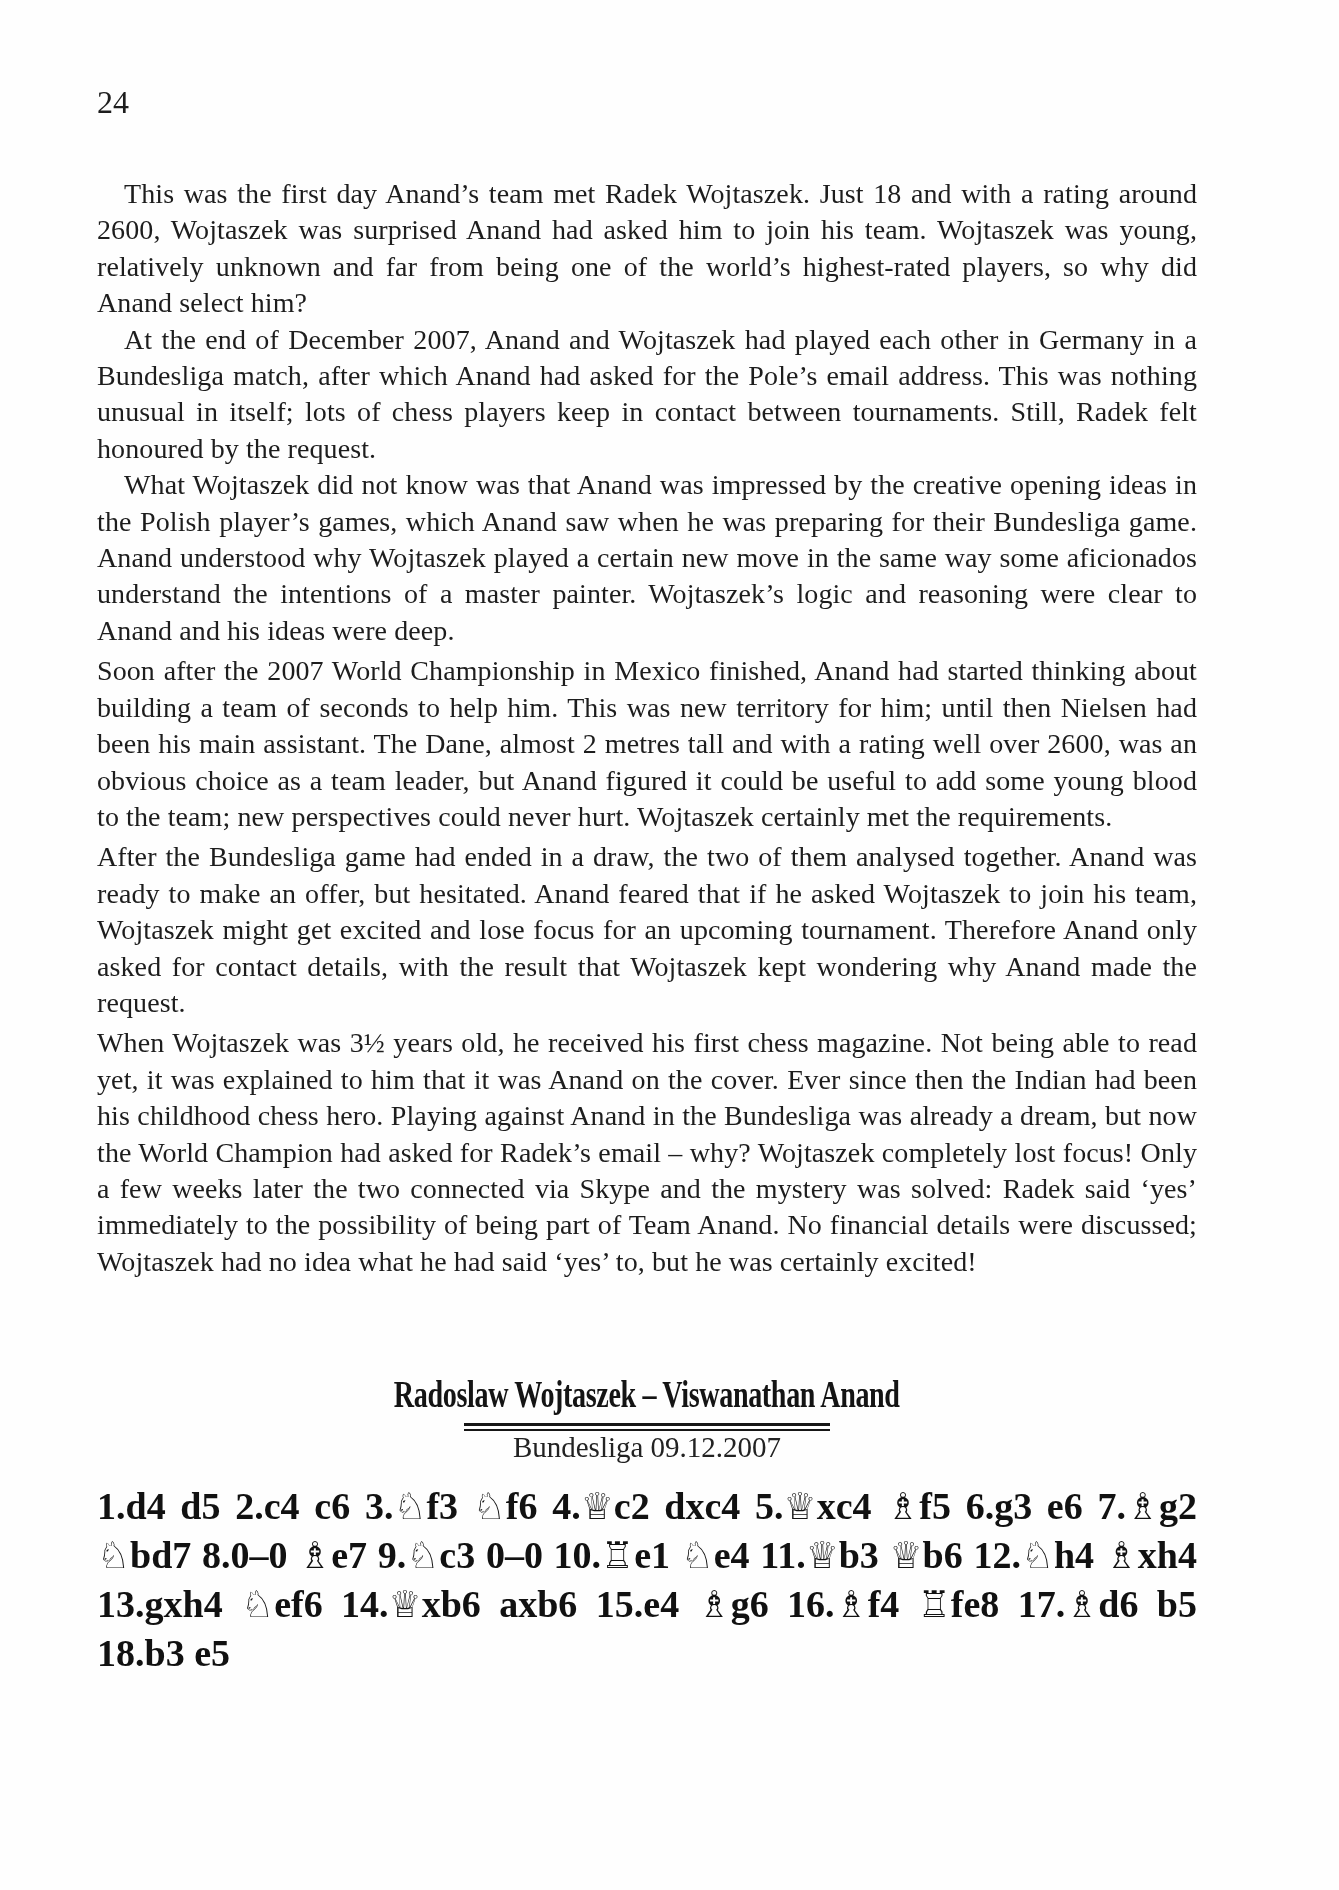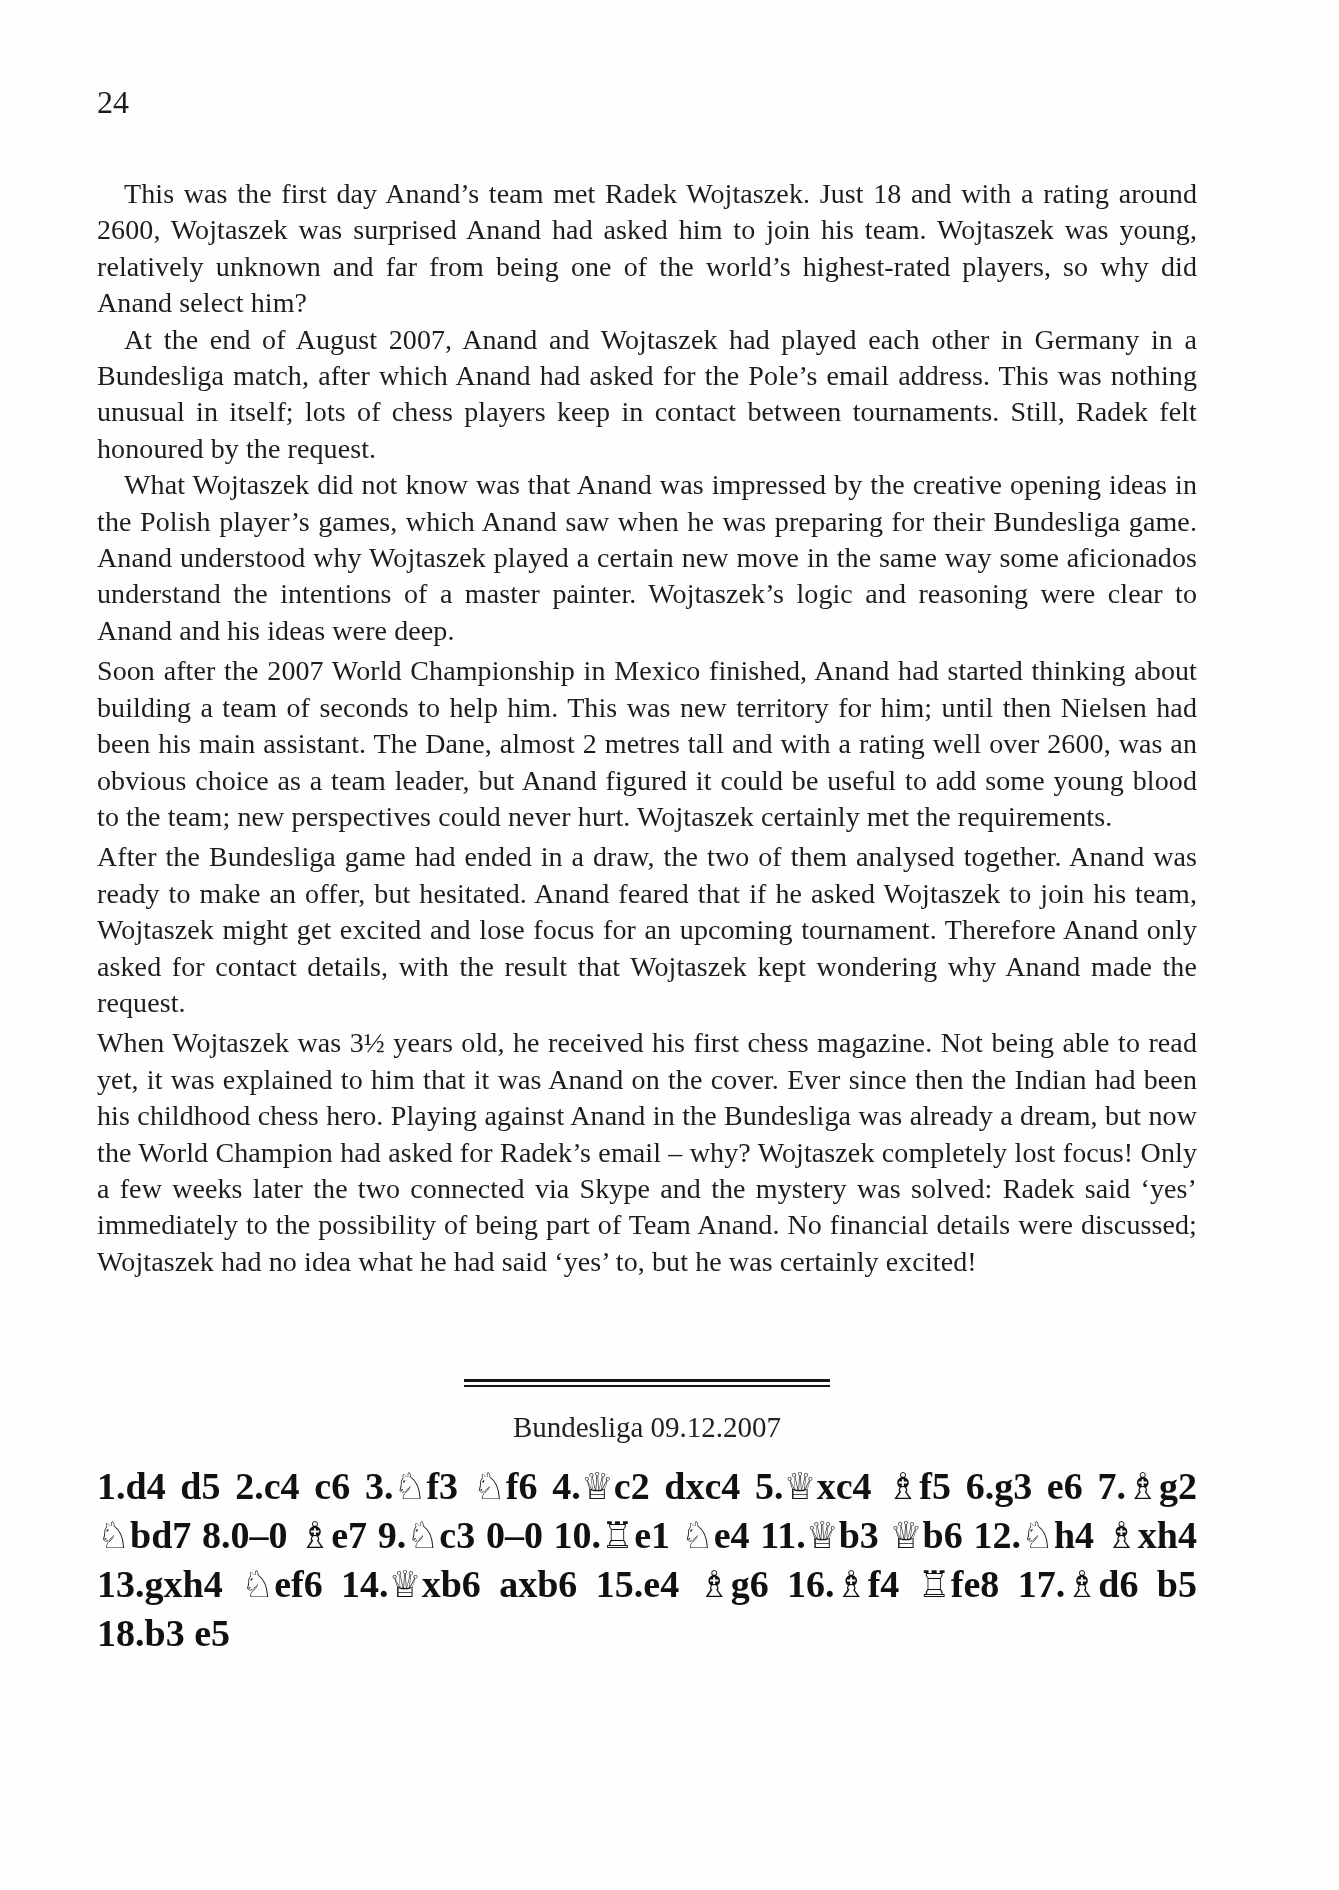--- a/index.html
+++ b/index.html
@@ -75,21 +75,20 @@
     letter-spacing: -0.5px;
   }
   .game-rule {
     width: 366px;
     height: 3px;
     margin: 7px auto 0 auto;
     border-top: 3px solid #161616;
     border-bottom: 2px solid #161616;
   }
   .game-event {
-    margin-top: 24px;
     font-size: 29px;
     color: #222222;
   }
   .game-moves {
     margin-top: 18px;
     font-size: 38px;
     font-weight: bold;
     line-height: 48px;
     text-align: justify;
     -moz-text-align-last: left;
@@ -106,26 +105,29 @@
 <body>
 
 <div class="page">
 
   <div class="running-header">
     <span class="page-number">24</span>
   </div>
 
   <div class="body-text">
     <p class="indent">This was the first day Anand’s team met Radek Wojtaszek. Just 18 and with a rating around 2600, Wojtaszek was surprised Anand had asked him to join his team. Wojtaszek was young, relatively unknown and far from being one of the world’s highest-rated players, so why did Anand select him?</p>
-    <p class="indent">At the end of August 2007, Anand and Wojtaszek had played each other in Germany in a Bundesliga match, after which Anand had asked for the Pole’s email address. This was nothing unusual in itself; lots of chess players keep in contact between tournaments. Still, Radek felt honoured by the request.</p>
+    <p class="indent">At the end of December 2007, Anand and Wojtaszek had played each other in Germany in a Bundesliga match, after which Anand had asked for the Pole’s email address. This was nothing unusual in itself; lots of chess players keep in contact between tournaments. Still, Radek felt honoured by the request.</p>
     <p class="indent">What Wojtaszek did not know was that Anand was impressed by the creative opening ideas in the Polish player’s games, which Anand saw when he was preparing for their Bundesliga game. Anand understood why Wojtaszek played a certain new move in the same way some aficionados understand the intentions of a master painter. Wojtaszek’s logic and reasoning were clear to Anand and his ideas were deep.</p>
     <p class="block">Soon after the 2007 World Championship in Mexico finished, Anand had started thinking about building a team of seconds to help him. This was new territory for him; until then Nielsen had been his main assistant. The Dane, almost 2 metres tall and with a rating well over 2600, was an obvious choice as a team leader, but Anand figured it could be useful to add some young blood to the team; new perspectives could never hurt. Wojtaszek certainly met the requirements.</p>
     <p class="block">After the Bundesliga game had ended in a draw, the two of them analysed together. Anand was ready to make an offer, but hesitated. Anand feared that if he asked Wojtaszek to join his team, Wojtaszek might get excited and lose focus for an upcoming tournament. Therefore Anand only asked for contact details, with the result that Wojtaszek kept wondering why Anand made the request.</p>
     <p class="block">When Wojtaszek was 3½ years old, he received his first chess magazine. Not being able to read yet, it was explained to him that it was Anand on the cover. Ever since then the Indian had been his childhood chess hero. Playing against Anand in the Bundesliga was already a dream, but now the World Champion had asked for Radek’s email – why? Wojtaszek completely lost focus! Only a few weeks later the two connected via Skype and the mystery was solved: Radek said ‘yes’ immediately to the possibility of being part of Team Anand. No financial details were discussed; Wojtaszek had no idea what he had said ‘yes’ to, but he was certainly excited!</p>
   </div>
 
   <div class="game">
+    <div class="game-title">
+      <span class="condense">Radoslaw Wojtaszek – Viswanathan Anand</span>
+    </div>
     <div class="game-rule"></div>
     <div class="game-event">Bundesliga 09.12.2007</div>
     <div class="game-moves">1.d4 d5 2.c4 c6 3.<span class="fig">♘</span>f3 <span class="fig">♘</span>f6 4.<span class="fig">♕</span>c2 dxc4 5.<span class="fig">♕</span>xc4 <span class="fig">♗</span>f5 6.g3 e6 7.<span class="fig">♗</span>g2 <span class="fig">♘</span>bd7 8.0–0 <span class="fig">♗</span>e7 9.<span class="fig">♘</span>c3 0–0 10.<span class="fig">♖</span>e1 <span class="fig">♘</span>e4 11.<span class="fig">♕</span>b3 <span class="fig">♕</span>b6 12.<span class="fig">♘</span>h4 <span class="fig">♗</span>xh4 13.gxh4 <span class="fig">♘</span>ef6 14.<span class="fig">♕</span>xb6 axb6 15.e4 <span class="fig">♗</span>g6 16.<span class="fig">♗</span>f4 <span class="fig">♖</span>fe8 17.<span class="fig">♗</span>d6 b5 18.b3 e5</div>
   </div>
 
 </div>
 
 </body></html>

